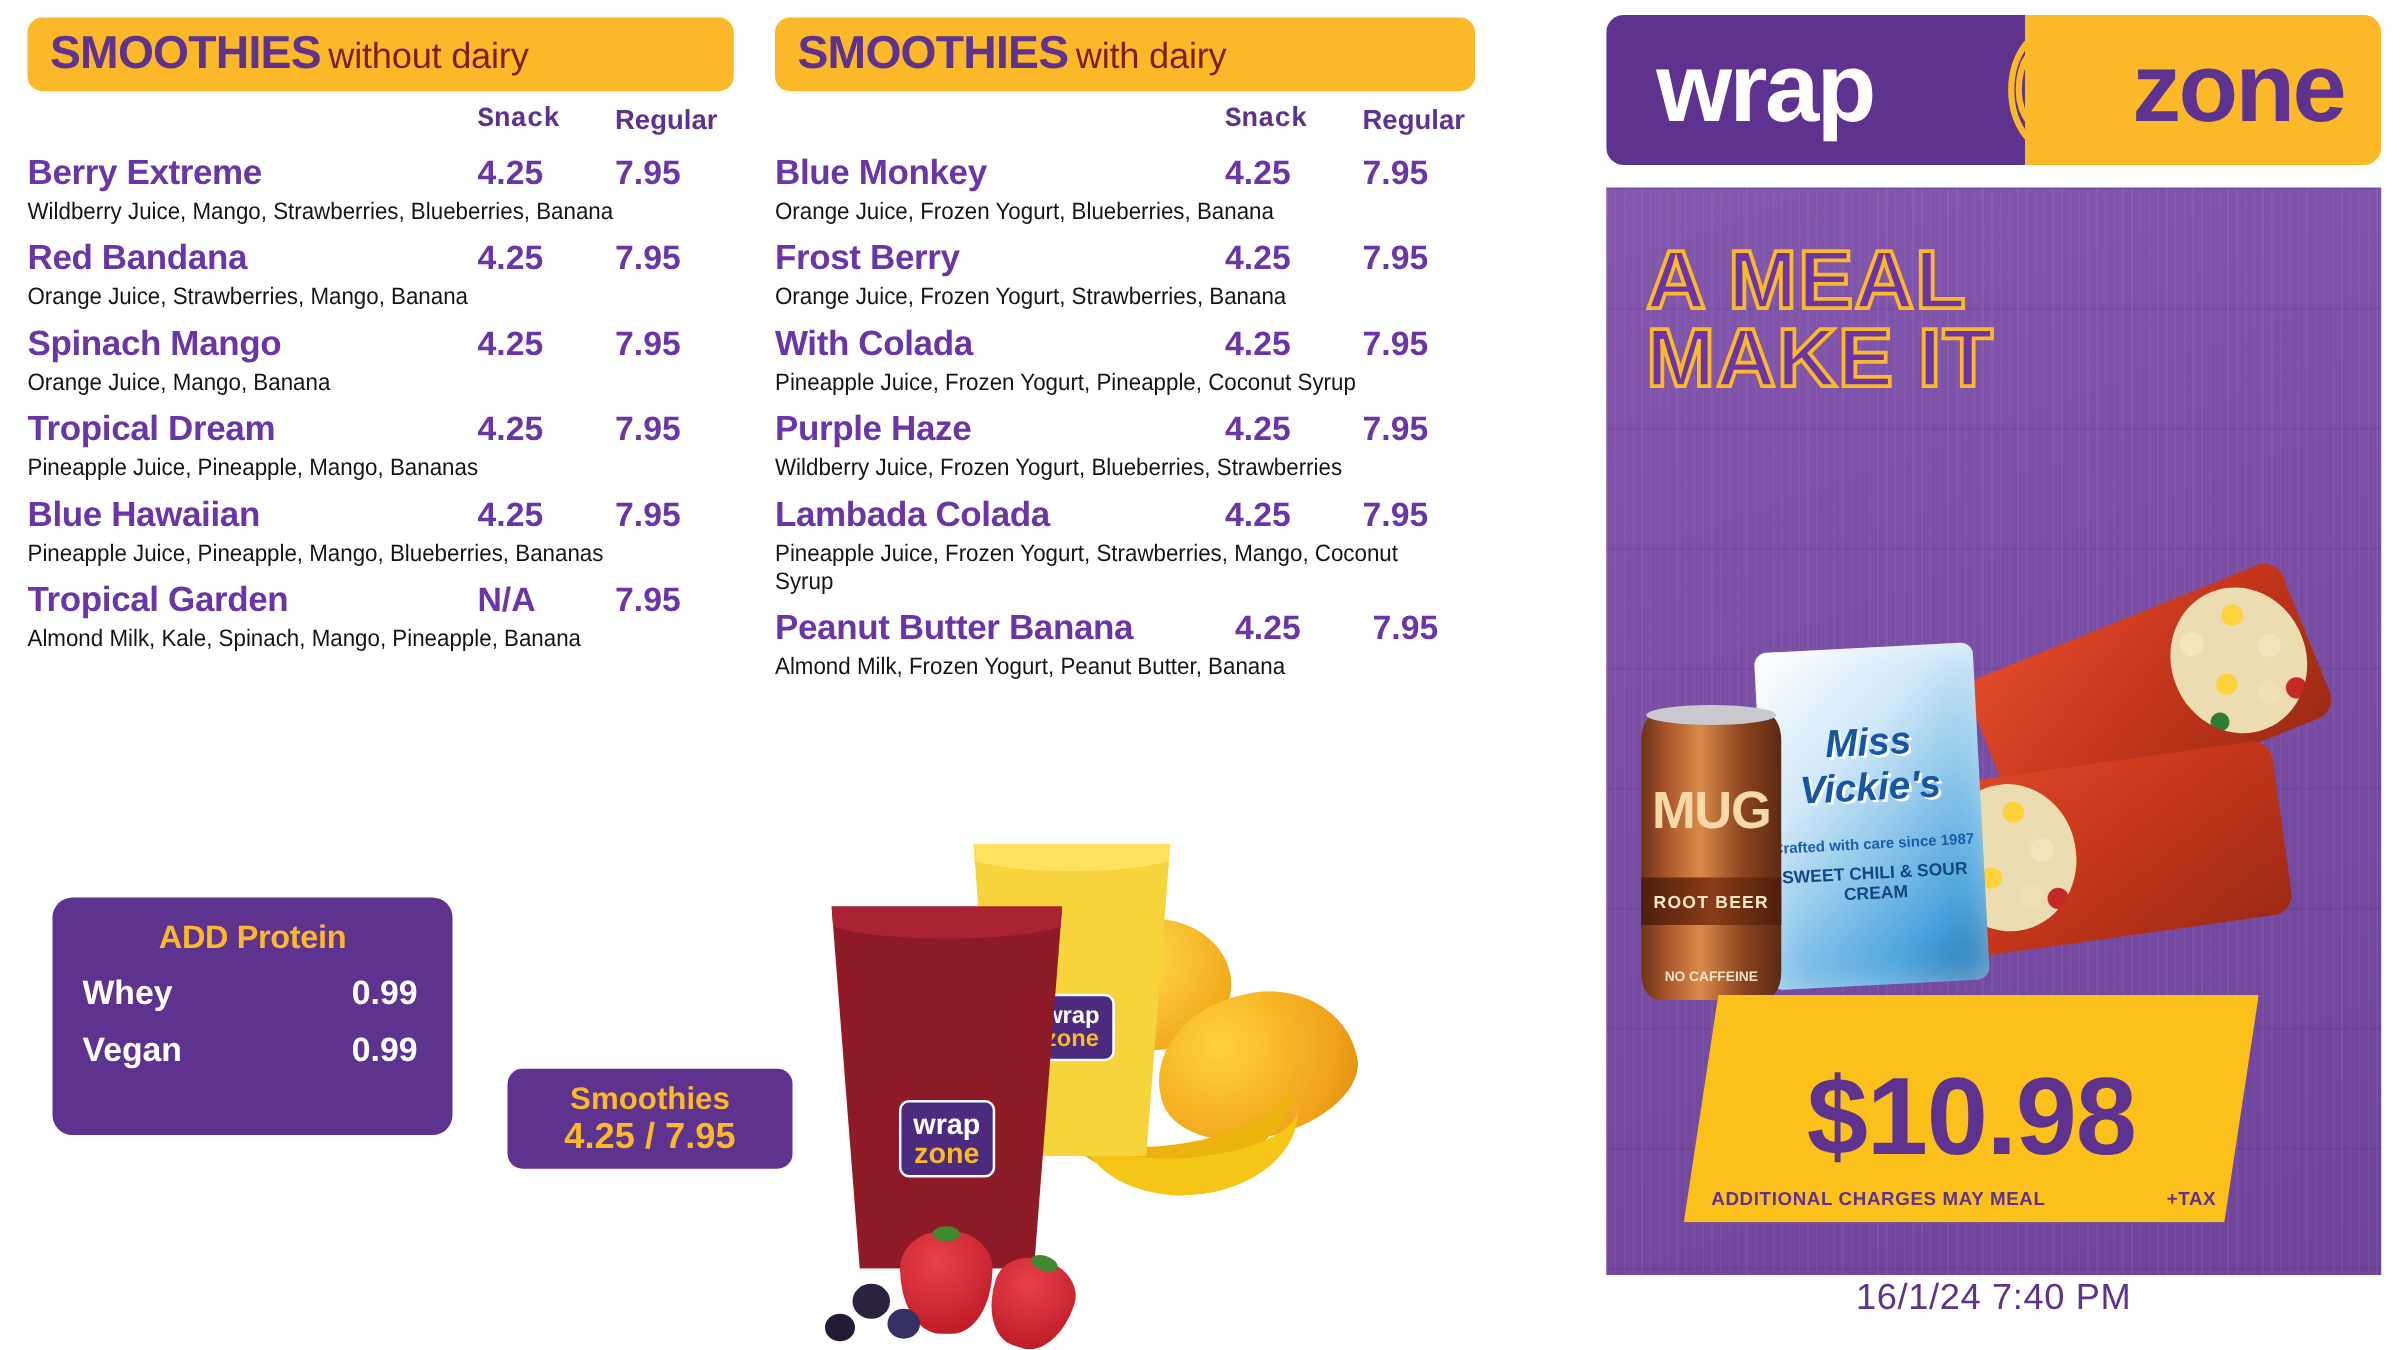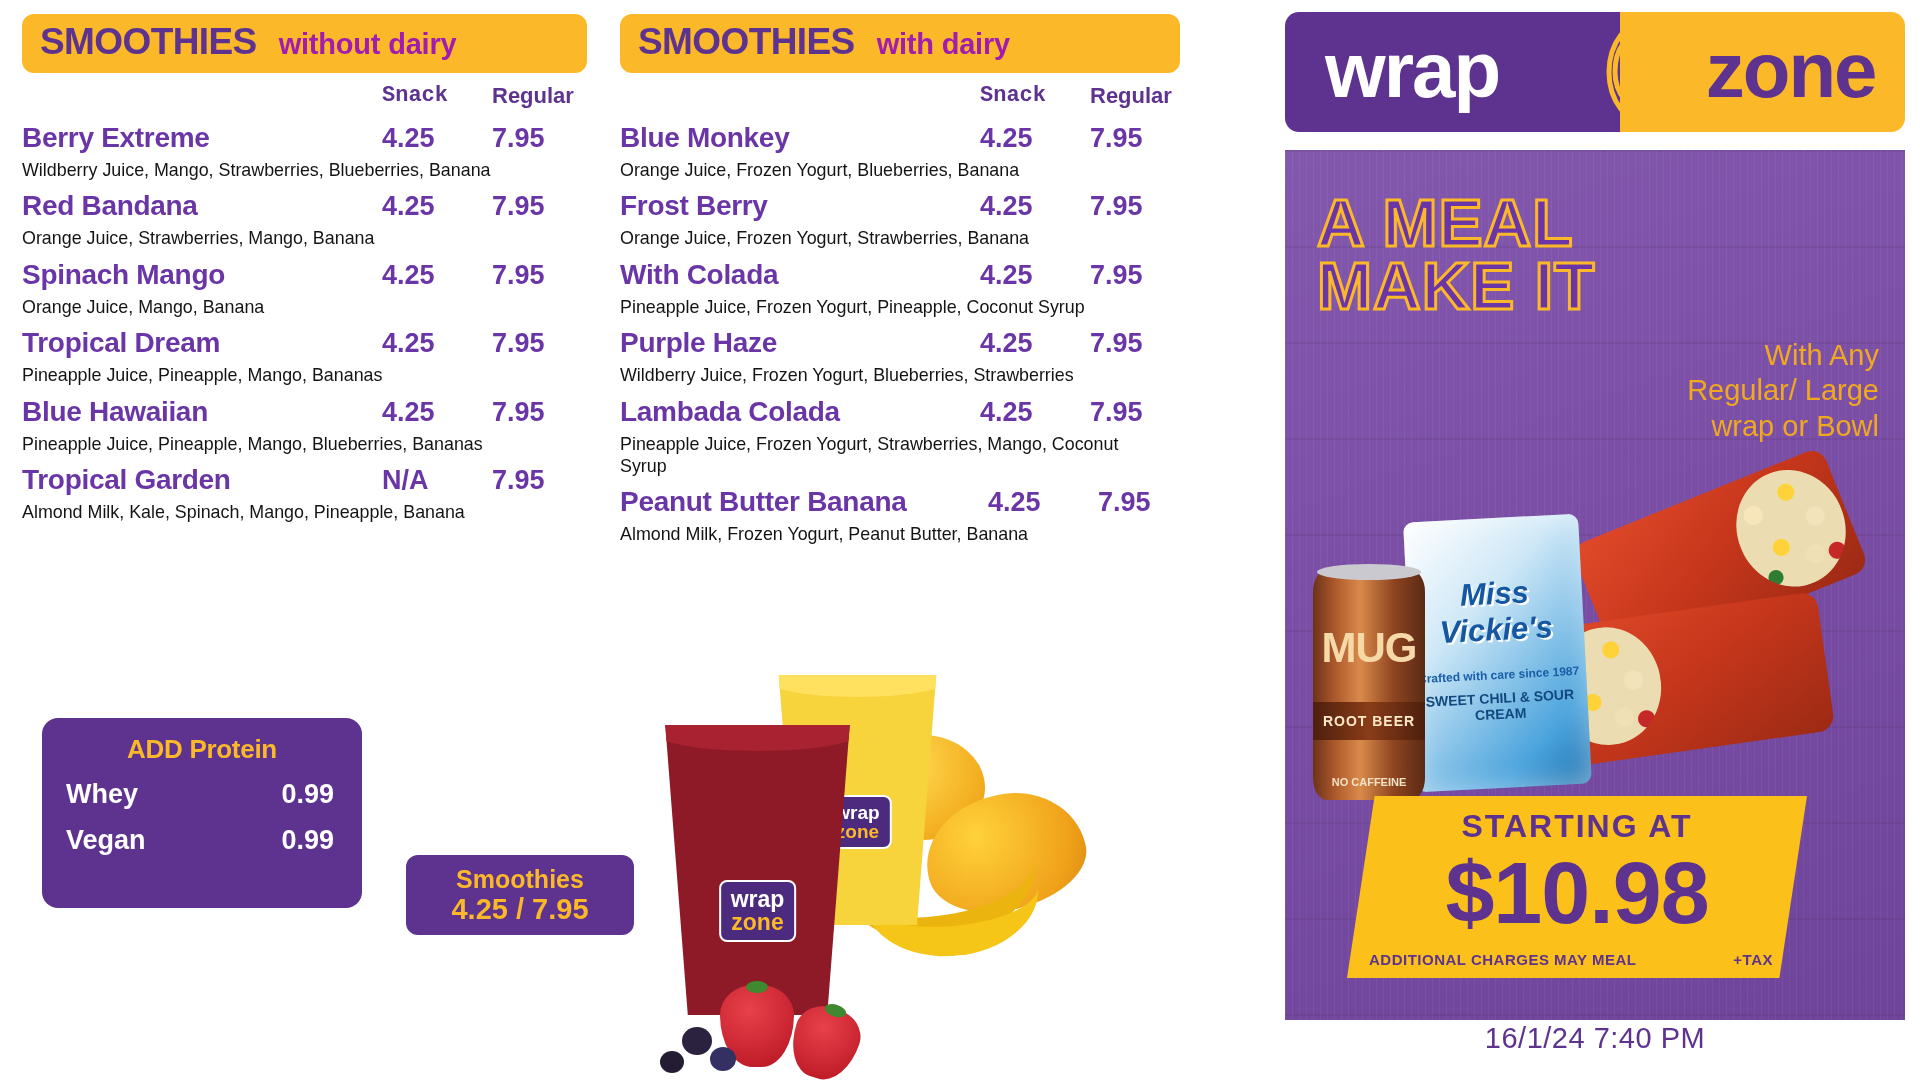--- a/index.html
+++ b/index.html
@@ -21,22 +21,22 @@
     border-radius: 12px;
     padding: 7px 18px 10px 18px;
     display: block;
     white-space: nowrap;
   }
   .cat-strong {
     color: #5d338f; font-weight: 800; font-size: 37px;
     letter-spacing: -0.6px; vertical-align: baseline;
   }
   .cat-light {
-    color: #a21caf; font-weight: 700; font-size: 29px;
-    letter-spacing: -0.2px; margin-left: 22px;
+    color: #7f1d1d; font-weight: 400; font-size: 29px;
+    letter-spacing: -0.2px; margin-left: 6px;
   }
 
   .price-head { position: relative; height: 30px; margin-top: 10px; }
   .price-head span {
     position: absolute; top: 0;
     color: #5d338f; font-weight: 700; font-size: 22px;
   }
   .ph-snack { left: 360px; font-family: Liberation Mono, monospace; }
   .ph-reg   { left: 470px; }
 
@@ -498,25 +498,20 @@
         <ellipse cx="46" cy="55" rx="40" ry="52" fill="none" stroke="#fbb829" stroke-width="5"></ellipse>
         <path d="M46 14 C 22 14 12 34 12 55 C 12 76 26 94 46 94 C 63 94 75 80 75 63 C 75 48 64 36 50 36 C 38 36 29 45 29 57 C 29 67 36 75 46 75 C 54 75 60 69 60 61 C 60 55 56 50 50 50 C 45 50 41 54 41 59" fill="none" stroke="#fbb829" stroke-width="5" stroke-linecap="round"></path>
       </svg>
     </div>
 
     <div class="promo">
       <div class="make-it">
         <div>A MEAL</div>
         <div>MAKE IT</div>
       </div>
-      <div class="with-any">
-        <div>With Any</div>
-        <div>Regular/ Large</div>
-        <div>wrap or Bowl</div>
-      </div>
 
       <div class="food">
         <div class="wrap-food wrap-top">
           <div class="wrap-fill"></div>
         </div>
         <div class="wrap-food wrap-bot">
           <div class="wrap-fill"></div>
         </div>
 
         <div class="chips">
@@ -529,21 +524,20 @@
           <div class="can-top"></div>
           <div class="can-mug">MUG</div>
           <div class="can-band">ROOT BEER</div>
           <div class="can-bottom">NO CAFFEINE</div>
         </div>
       </div>
 
       <div class="starting">
         <div class="st-shadow"></div>
         <div class="st-shape"></div>
-        <div class="st-at">STARTING AT</div>
         <div class="st-price">$10.98</div>
         <div class="st-fine-left">ADDITIONAL CHARGES MAY MEAL</div>
         <div class="st-fine-right">+TAX</div>
       </div>
     </div>
 
     <div class="timestamp">16/1/24   7:40 PM</div>
   </div>
 
 </div>

